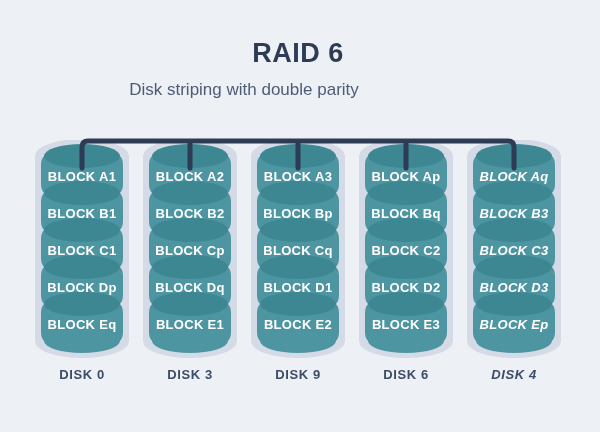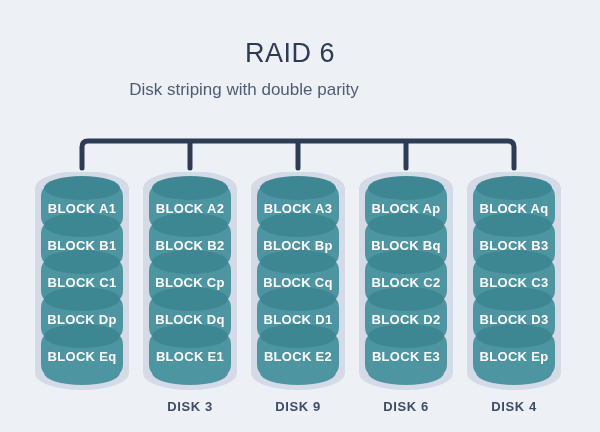--- a/index.html
+++ b/index.html
@@ -7,25 +7,25 @@
     position: relative;
     width: 600px;
     height: 432px;
     background: #edf0f4;
     overflow: hidden;
     font-family: "Liberation Sans", sans-serif;
   }
   #title {
     position: absolute;
     top: 38px;
-    left: 0;
+    left: 8px;
     width: 580px;
     text-align: center;
     font-size: 27px;
-    font-weight: normal;
+    font-weight: bold;
     letter-spacing: 0.5px;
     color: #2d3b55;
   }
   #subtitle {
     position: absolute;
     top: 80px;
     left: 0;
     width: 488px;
     text-align: center;
     font-size: 17px;
@@ -36,21 +36,21 @@
     position: absolute;
     left: 0;
     top: 0;
     width: 600px;
     height: 190px;
     pointer-events: none;
     z-index: 3;
   }
   .disk-column {
     position: absolute;
-    top: 172px;
+    top: 140px;
     width: 96px;
     z-index: 2;
   }
   .disk-column svg { display: block; }
   .disk-label {
     position: absolute;
     top: 227px;
     left: 0;
     width: 96px;
     text-align: center;
@@ -102,20 +102,21 @@
             <path d="M10 127 Q7 130 7 136 L7 155 Q7 161 10 164 A38 12 0 0 0 86 164 Q89 161 89 155 L89 136 Q89 130 86 127 Z" fill="#4e95a2"></path>
             <ellipse cx="48" cy="127" rx="38" ry="12" fill="#3d8793"></ellipse>
             <text class="block-text" x="48" y="152" text-anchor="middle" fill="#ffffff">BLOCK Dp</text>
           </g>
           <g>
             <path d="M10 164 Q7 167 7 173 L7 192 Q7 198 10 201 A38 12 0 0 0 86 201 Q89 198 89 192 L89 173 Q89 167 86 164 Z" fill="#4e95a2"></path>
             <ellipse cx="48" cy="164" rx="38" ry="12" fill="#3d8793"></ellipse>
             <text class="block-text" x="48" y="189" text-anchor="middle" fill="#ffffff">BLOCK Eq</text>
           </g>
         </svg>
+        <div class="disk-label">DISK 0</div>
       </div>
       <div class="disk-column" style="left: 142px; text-decoration: underline;">
         <svg width="96" height="220" viewBox="0 0 96 220" xmlns="http://www.w3.org/2000/svg">
           <path d="M2 16 A46 16 0 0 1 94 16 L94 201 A46 16 0 0 1 2 201 Z" fill="#d5dae7" stroke="#d5dae7" stroke-width="2" stroke-linejoin="round"></path>
           <g>
             <path d="M10 16 Q7 19 7 25 L7 44 Q7 50 10 53 A38 12 0 0 0 86 53 Q89 50 89 44 L89 25 Q89 19 86 16 Z" fill="#4e95a2"></path>
             <ellipse cx="48" cy="16" rx="38" ry="12" fill="#3d8793"></ellipse>
             <text class="block-text" x="48" y="41" text-anchor="middle" fill="#ffffff">BLOCK A2</text>
           </g>
           <g>
@@ -196,21 +197,21 @@
             <text class="block-text" x="48" y="152" text-anchor="middle" fill="#ffffff">BLOCK D2</text>
           </g>
           <g>
             <path d="M10 164 Q7 167 7 173 L7 192 Q7 198 10 201 A38 12 0 0 0 86 201 Q89 198 89 192 L89 173 Q89 167 86 164 Z" fill="#4e95a2"></path>
             <ellipse cx="48" cy="164" rx="38" ry="12" fill="#3d8793"></ellipse>
             <text class="block-text" x="48" y="189" text-anchor="middle" fill="#ffffff">BLOCK E3</text>
           </g>
         </svg>
         <div class="disk-label">DISK 6</div>
       </div>
-      <div class="disk-column" style="left: 466px;">
+      <div class="disk-column" style="left: 466px; font-style: italic;">
         <svg width="96" height="220" viewBox="0 0 96 220" xmlns="http://www.w3.org/2000/svg">
           <path d="M2 16 A46 16 0 0 1 94 16 L94 201 A46 16 0 0 1 2 201 Z" fill="#d5dae7" stroke="#d5dae7" stroke-width="2" stroke-linejoin="round"></path>
           <g>
             <path d="M10 16 Q7 19 7 25 L7 44 Q7 50 10 53 A38 12 0 0 0 86 53 Q89 50 89 44 L89 25 Q89 19 86 16 Z" fill="#4e95a2"></path>
             <ellipse cx="48" cy="16" rx="38" ry="12" fill="#3d8793"></ellipse>
             <text class="block-text" x="48" y="41" text-anchor="middle" fill="#ffffff">BLOCK Aq</text>
           </g>
           <g>
             <path d="M10 53 Q7 56 7 62 L7 81 Q7 87 10 90 A38 12 0 0 0 86 90 Q89 87 89 81 L89 62 Q89 56 86 53 Z" fill="#4e95a2"></path>
             <ellipse cx="48" cy="53" rx="38" ry="12" fill="#3d8793"></ellipse>

